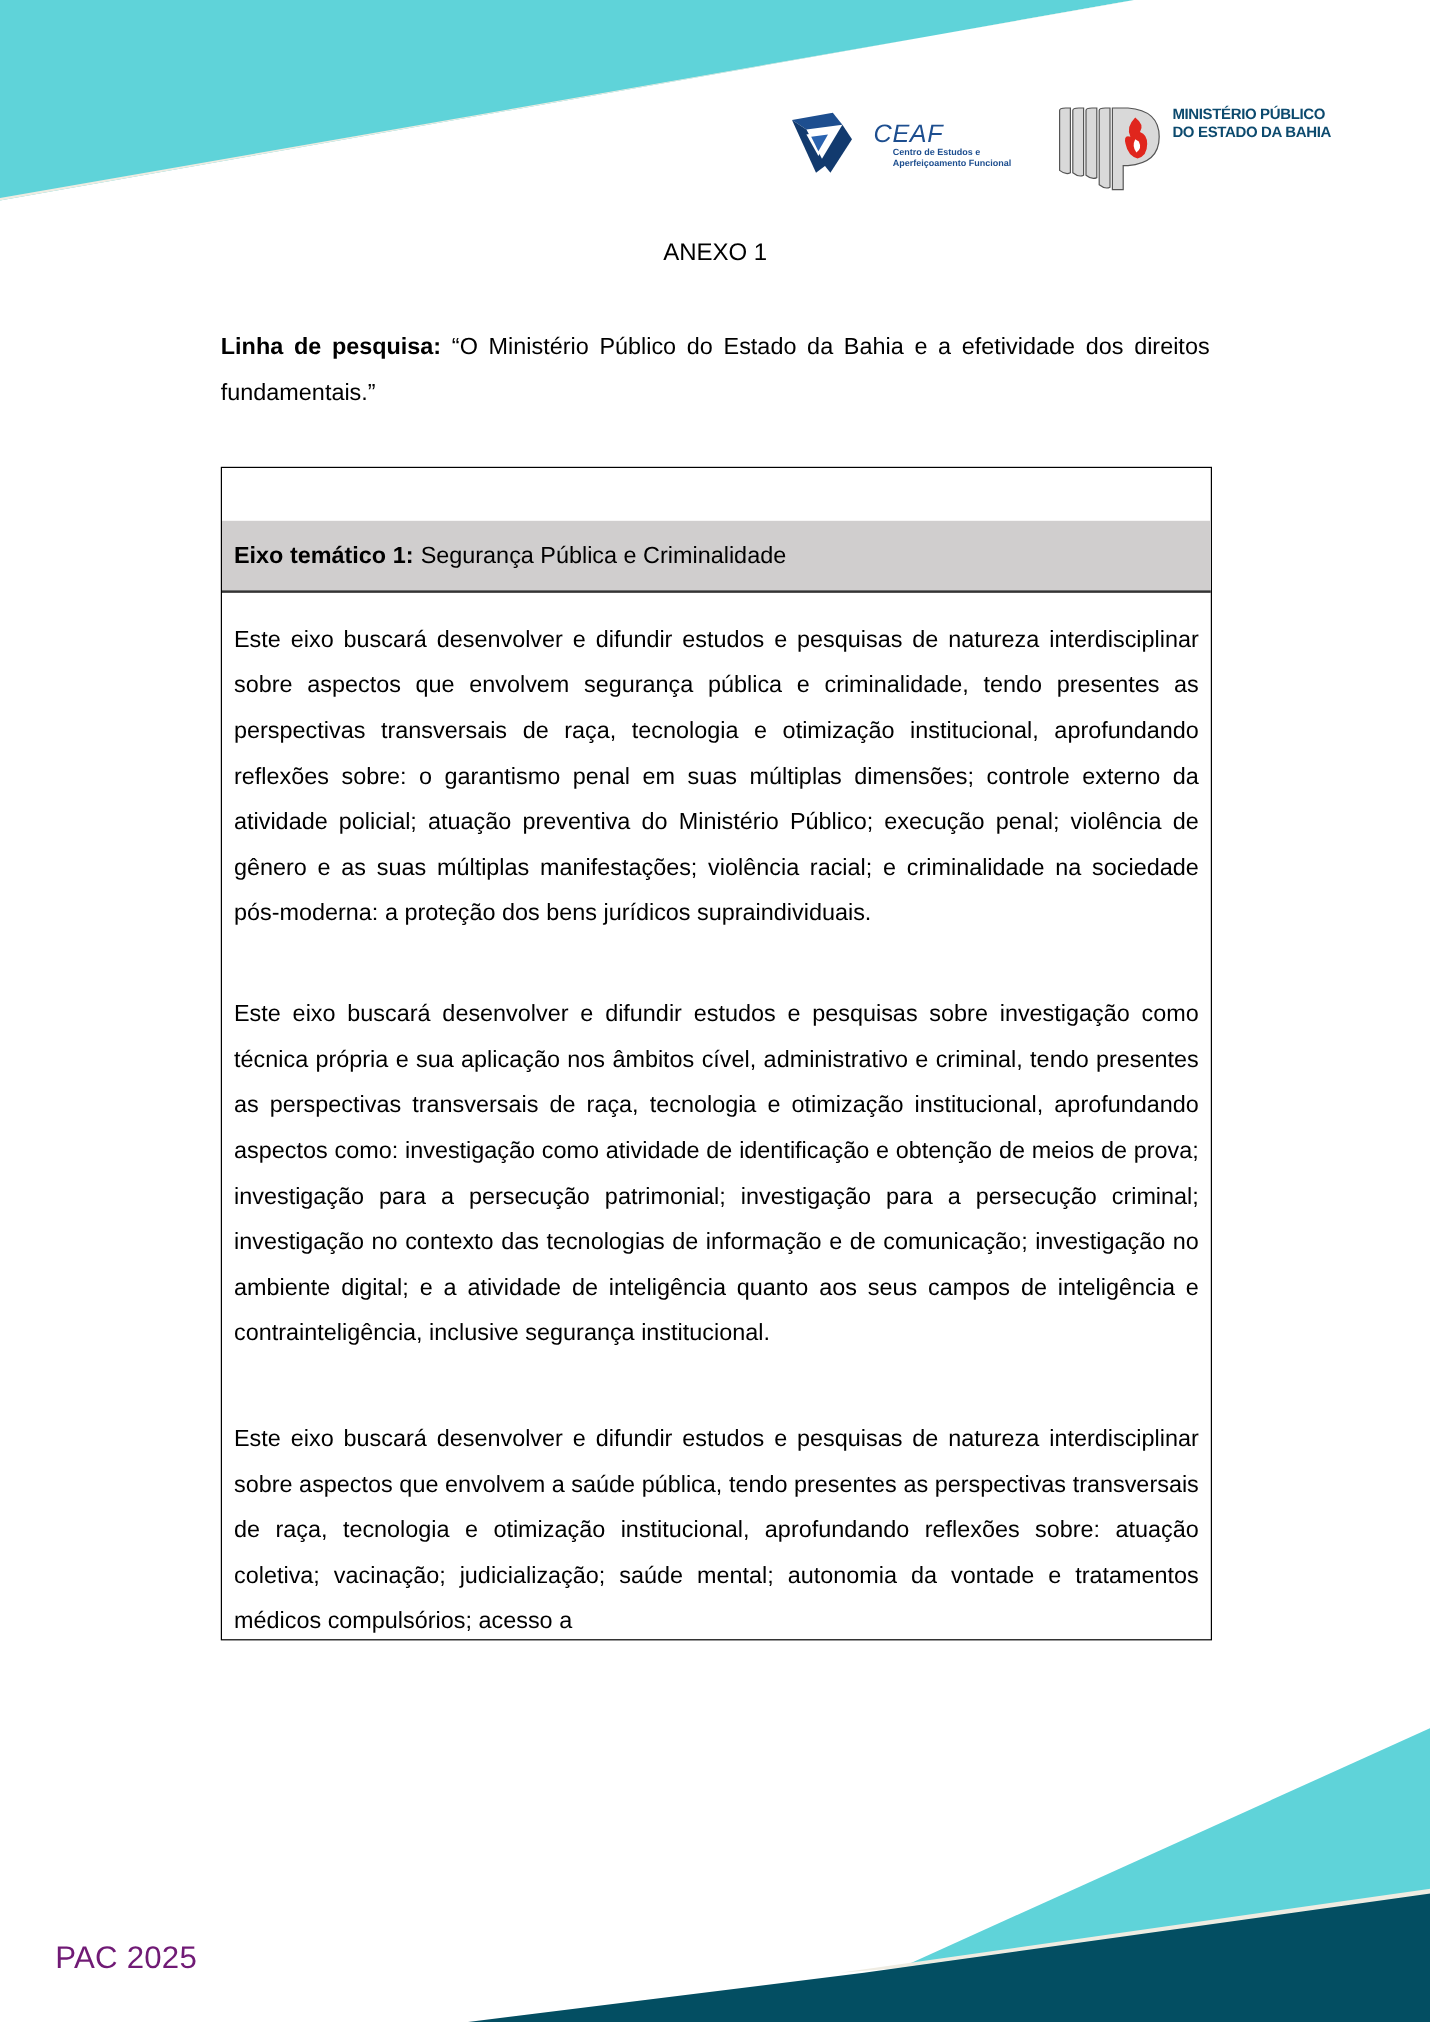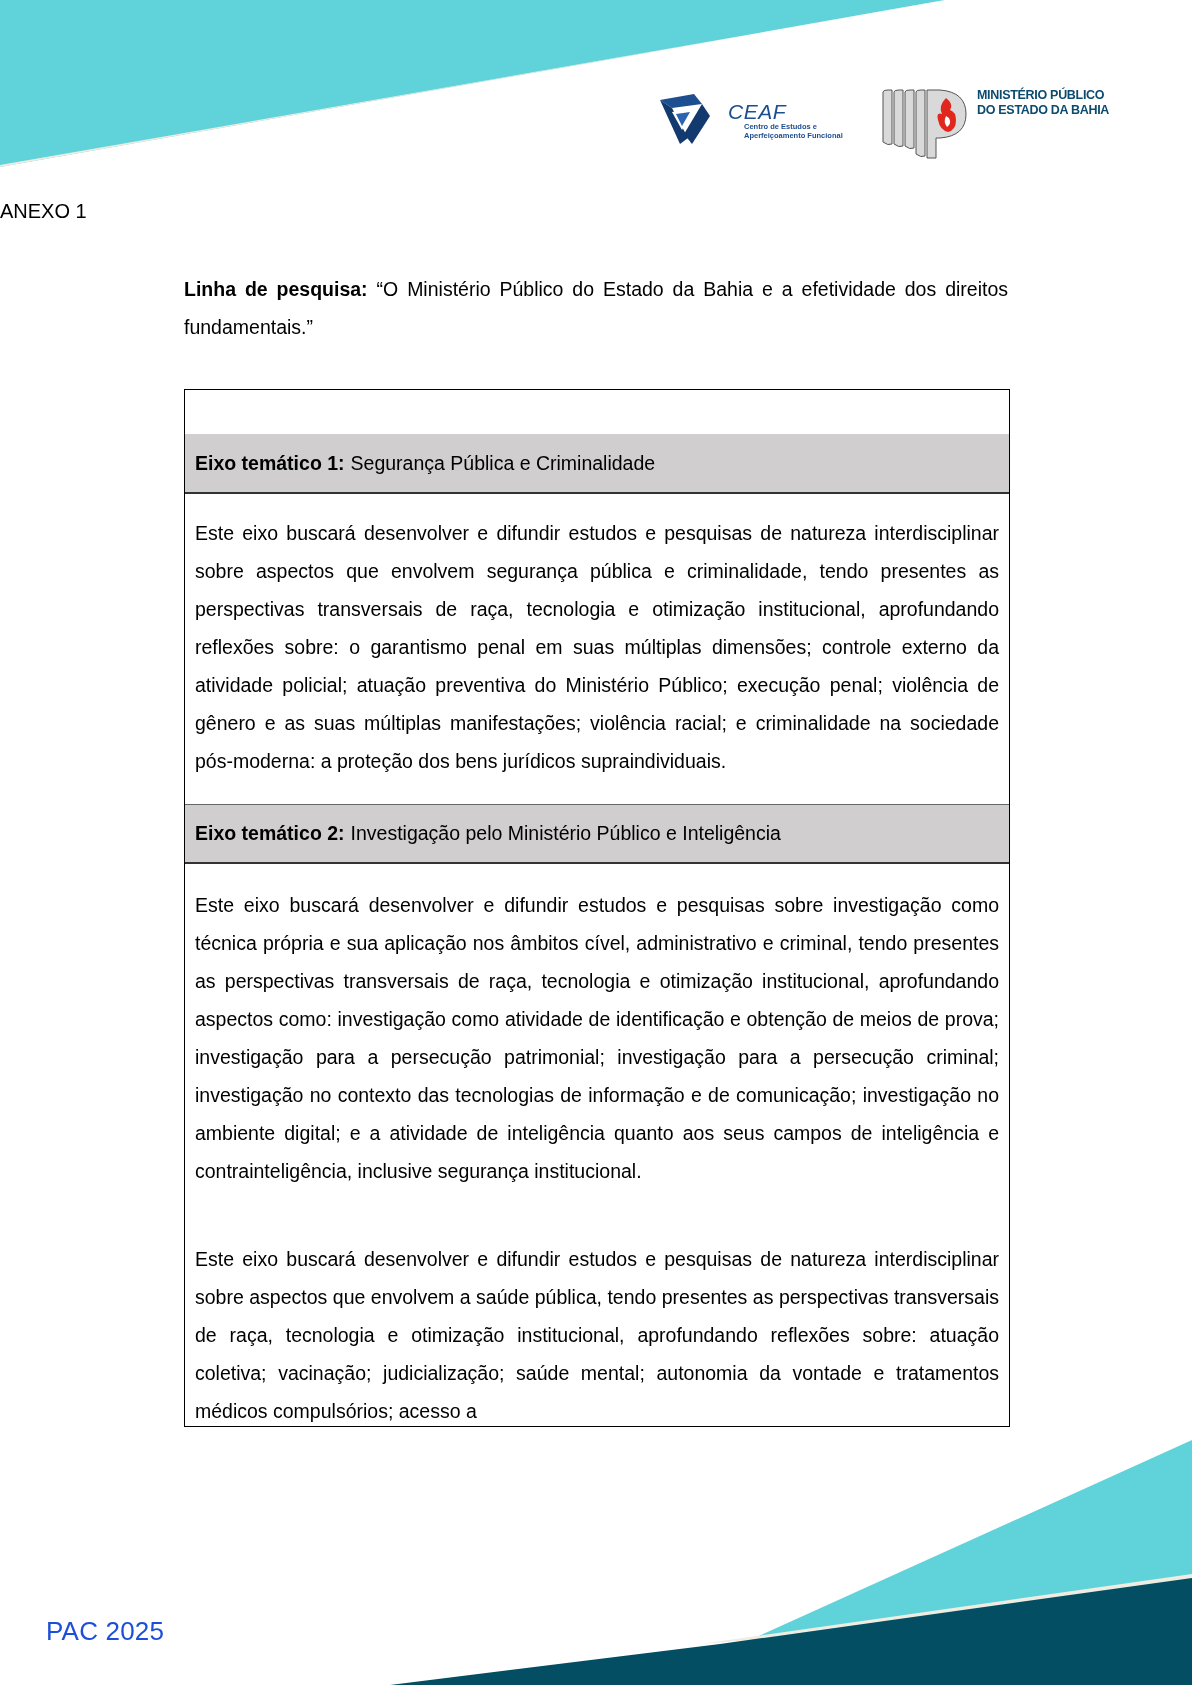--- a/index.html
+++ b/index.html
@@ -9,35 +9,35 @@
     }
     .bg-svg { position: absolute; left: 0; top: 0; width: 1192px; height: 1685px; z-index: 0; }
     .logos { position: absolute; top: 88px; left: 658px; z-index: 2; }
     .ceaf { position: absolute; left: 0; top: 4px; width: 190px; height: 56px; }
     .ceaf-mark { position: absolute; left: 0; top: 0; width: 54px; height: 54px; }
     .ceaf-title { position: absolute; left: 70px; top: 8px; font-size: 21px; color: #1d4e8f; letter-spacing: 0.5px; font-style: italic; }
     .ceaf-sub { position: absolute; left: 86px; top: 30px; font-size: 7.5px; color: #1d4e8f; line-height: 9px; white-space: nowrap; font-weight: bold; }
     .mp { position: absolute; left: 222px; top: 0; width: 260px; height: 72px; }
     .mp-mark { position: absolute; left: 0; top: 0; width: 90px; height: 72px; }
     .mp-text { position: absolute; left: 97px; top: 0; font-size: 12.5px; font-weight: bold; color: #0c4a6e; line-height: 15px; letter-spacing: -0.3px; white-space: nowrap; }
-    .annex-title { position: absolute; top: 200px; left: 0; width: 1192px; text-align: left; font-size: 20px; z-index: 2; }
+    .annex-title { position: absolute; top: 200px; left: 0; width: 1192px; text-align: center; font-size: 20px; z-index: 2; }
     .research-line { position: absolute; top: 270px; left: 184px; width: 824px; font-size: 19.5px; line-height: 38px; text-align: justify; z-index: 2; }
     .research-line b { font-weight: bold; }
     .axes-table {
       position: absolute; top: 389px; left: 184px; width: 824px; z-index: 2;
       border: 1px solid #000; border-collapse: collapse; background: #fff;
     }
     .axis-head {
       background: #d0cece; height: 60px; box-sizing: border-box; padding: 0 10px;
       border-bottom: 2px solid #333; border-top: 1px solid #666; font-size: 19.5px; display: flex; align-items: center;
     }
     .axis-head b { font-weight: bold; margin-right: 6px; }
     .axis-body { padding: 22px 10px 20px 10px; font-size: 19.5px; line-height: 38px; text-align: justify; text-align-last: left; }
     .axis-body.clipped { height: 186px; overflow: hidden; padding-bottom: 0; }
-    .footer-label { position: absolute; left: 46px; top: 1616px; font-size: 26px; color: #1d4ed8; z-index: 2; letter-spacing: 0.2px; }
+    .footer-label { position: absolute; left: 46px; top: 1616px; font-size: 26px; color: #701a75; z-index: 2; letter-spacing: 0.2px; }
   </style>
 </head>
 <body>
 
 <svg class="bg-svg" viewBox="0 0 1192 1685" preserveAspectRatio="none">
   <polygon points="0,0 945,0 0,167" fill="#5fd3d9"></polygon>
   <polygon points="945,0 0,167 0,165 930,3" fill="#efece2"></polygon>
   <polygon points="1192,1440 1192,1580 750,1640" fill="#5fd3d9"></polygon>
   <polygon points="1192,1574 1192,1580 750,1640 700,1644" fill="#efece2"></polygon>
   <polygon points="1192,1578 1192,1685 390,1685 720,1644" fill="#034e62"></polygon>
@@ -81,22 +81,18 @@
 
 <div class="research-line"><b>Linha de pesquisa:</b><span> “O Ministério Público do Estado da Bahia e a efetividade dos direitos fundamentais.”</span></div>
 
 <div class="axes-table">
   <div class="axis-head" style="border-top:none;margin-top:44px;">
     <b>Eixo temático 1:</b>
     <span>Segurança Pública e Criminalidade</span>
   </div>
   <div class="axis-body" style="padding-top:20px;padding-bottom:24px;">Este eixo buscará desenvolver e difundir estudos e pesquisas de natureza interdisciplinar sobre aspectos que envolvem segurança pública e criminalidade, tendo presentes as perspectivas transversais de raça, tecnologia e otimização institucional, aprofundando reflexões sobre: o garantismo penal em suas múltiplas dimensões; controle externo da atividade policial; atuação preventiva do Ministério Público; execução penal; violência de gênero e as suas múltiplas manifestações; violência racial; e criminalidade na sociedade pós-moderna: a proteção dos bens jurídicos supraindividuais.</div>
 
-  <div class="axis-head">
-    <b>Eixo temático 2:</b>
-    <span>Investigação pelo Ministério Público e Inteligência</span>
-  </div>
   <div class="axis-body" style="padding-bottom:28px;">Este eixo buscará desenvolver e difundir estudos e pesquisas sobre investigação como técnica própria e sua aplicação nos âmbitos cível, administrativo e criminal, tendo presentes as perspectivas transversais de raça, tecnologia e otimização institucional, aprofundando aspectos como: investigação como atividade de identificação e obtenção de meios de prova; investigação para a persecução patrimonial; investigação para a persecução criminal; investigação no contexto das tecnologias de informação e de comunicação; investigação no ambiente digital; e a atividade de inteligência quanto aos seus campos de inteligência e contrainteligência, inclusive segurança institucional.</div>
 
   <div class="axis-body clipped">Este eixo buscará desenvolver e difundir estudos e pesquisas de natureza interdisciplinar sobre aspectos que envolvem a saúde pública, tendo presentes as perspectivas transversais de raça, tecnologia e otimização institucional, aprofundando reflexões sobre: atuação coletiva; vacinação; judicialização; saúde mental; autonomia da vontade e tratamentos médicos compulsórios; acesso a</div>
 </div>
 
 <div class="footer-label">PAC 2025</div>
 
 </body></html>

